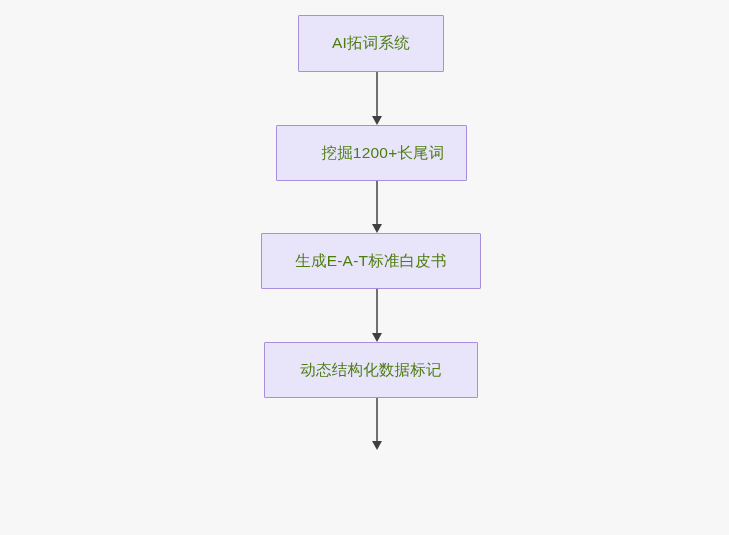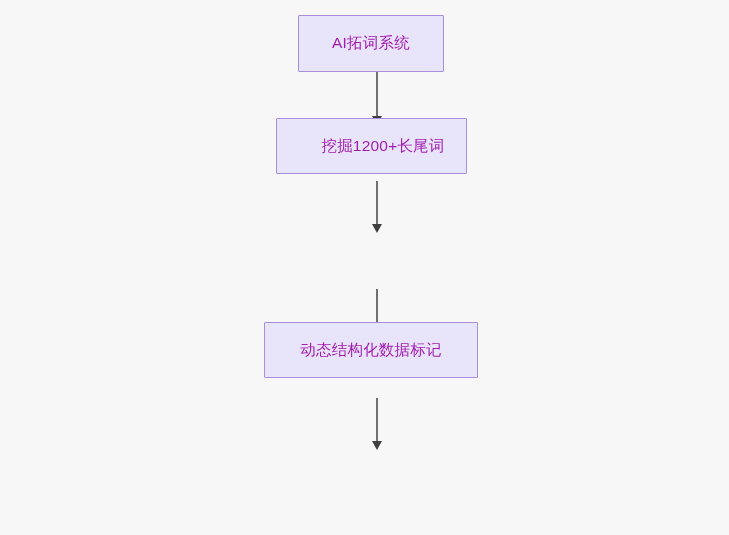--- a/index.html
+++ b/index.html
@@ -20,21 +20,21 @@
   }
   .node {
     position: absolute;
     box-sizing: border-box;
     background: #e8e5fb;
     border: 1.6px solid #a98ede;
     border-radius: 1px;
     display: flex;
     align-items: center;
     justify-content: center;
-    color: #a21caf;
+    color: #4d7c0f;
     font-size: 15.5px;
     letter-spacing: 0.2px;
     line-height: 1.2;
     white-space: nowrap;
     user-select: none;
   }
   .node-label {
     display: block;
   }
   .edge {
@@ -83,23 +83,26 @@
 
   <div class="edge" style="left:371px; top:398px; width:12px; height:52px;">
     <div class="edge-line" style="height:44px;"></div>
     <div class="edge-head"></div>
   </div>
 
   <div class="node" style="left:298px; top:15px; width:146px; height:57px;">
     <span class="node-label">AI拓词系统</span>
   </div>
 
-  <div class="node" style="left:276px; top:118px; width:191px; height:56px;padding-left:23px;">
+  <div class="node" style="left:276px; top:125px; width:191px; height:56px;padding-left:23px;">
     <span class="node-label">挖掘1200+长尾词</span>
   </div>
 
+  <div class="node" style="left:261px; top:233px; width:220px; height:56px;">
+    <span class="node-label">生成E-A-T标准白皮书</span>
+  </div>
 
-  <div class="node" style="left:264px; top:322px; width:214px; height:56px;">
+  <div class="node" style="left:264px; top:342px; width:214px; height:56px;">
     <span class="node-label">动态结构化数据标记</span>
   </div>
 
 
 </div>
 
 </body></html>

